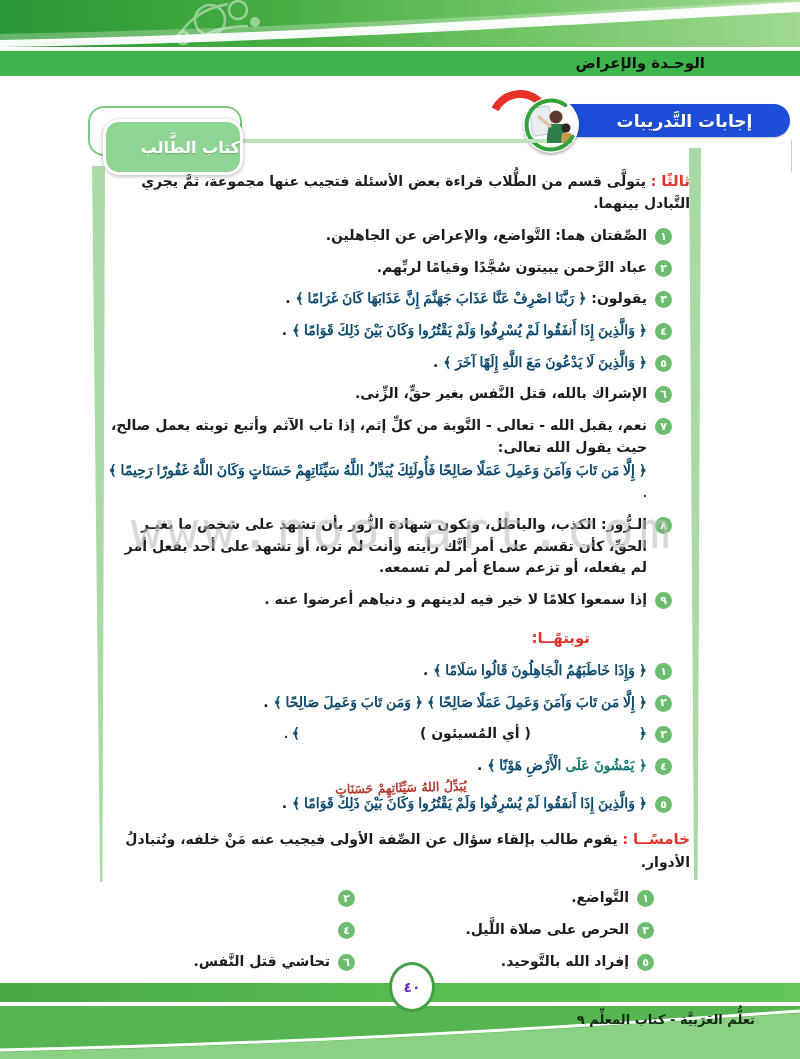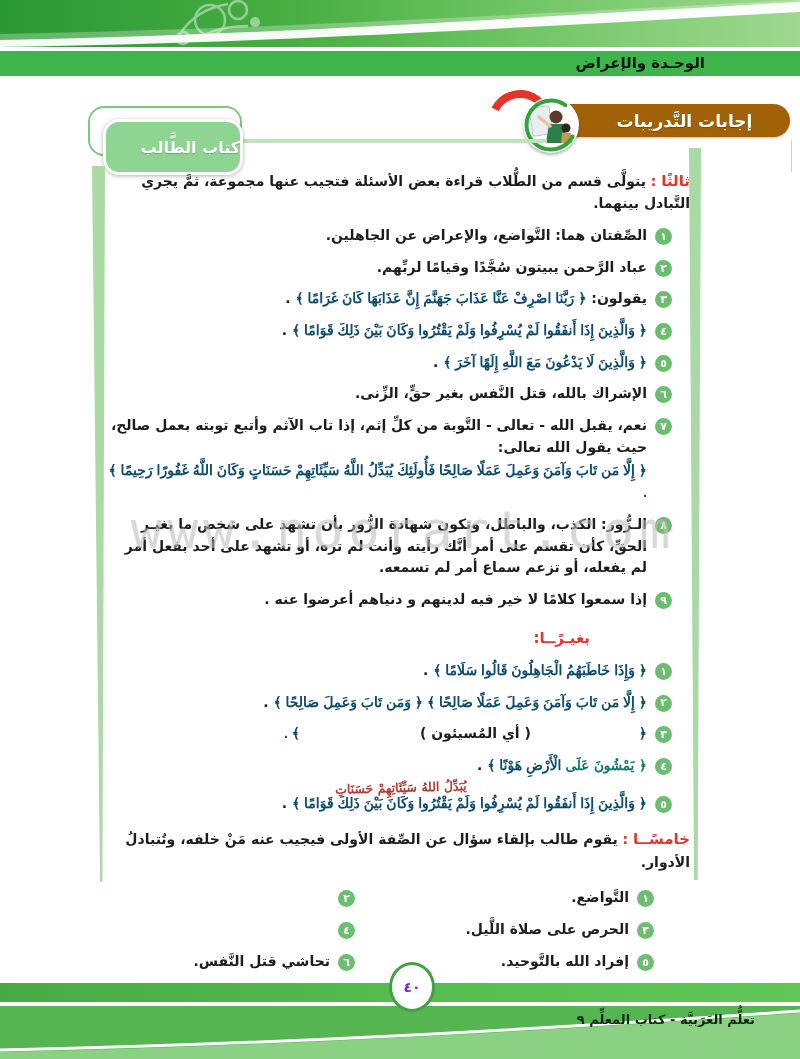--- a/index.html
+++ b/index.html
@@ -15,21 +15,21 @@
     position:absolute;top:51px;left:0;width:800px;height:25px;
     background:#3db54a;
   }
   .unit-strip .unit-title{
     position:absolute;top:0;right:95px;height:25px;line-height:25px;
     color:#111;font-size:15px;font-weight:bold;letter-spacing:.5px;
   }
   
   .badge-pill{
     position:absolute;top:104px;right:10px;width:245px;height:33px;
-    background:#a16207;border-radius:17px;
+    background:#1d4ed8;border-radius:17px;
     box-shadow:0 1px 2px rgba(0,0,0,.25);
     display:flex;align-items:center;justify-content:center;
   }
   .badge-pill .badge-text{
     color:#fff;font-weight:bold;font-size:17px;padding-right:14px;padding-left:48px;
     text-shadow:0 1px 1px rgba(0,0,0,.25);white-space:nowrap;
   }
   .badge-hook{
     position:absolute;top:90px;right:248px;width:48px;height:48px;
     border:8px solid transparent;border-top-color:#e5332a;border-right-color:#e5332a;
@@ -209,21 +209,21 @@
   </div>
   <div class="item">
     <span class="num">٨</span>
     <span class="itxt">الـزُّور: الكذب، والباطل، وتكون شهادة الزُّور بأن تشهد على شخص ما بغيـر الحقِّ، كأن تقسم على أمر أنَّك رأيته وأنت لم تره، أو تشهد على أحد بفعل أمر لم يفعله، أو تزعم سماع أمر لم تسمعه.</span>
   </div>
   <div class="item">
     <span class="num">٩</span>
     <span class="itxt">إذا سمعوا كلامًا لا خير فيه لدينهم و دنياهم أعرضوا عنه .</span>
   </div>
 
-  <p class="sec-head-solo red">بغيـرًــا:</p>
+  <p class="sec-head-solo red">توبتهًــا:</p>
 
   <div class="item">
     <span class="num">١</span>
     <span class="itxt"><span class="verse">﴿ وَإِذَا خَاطَبَهُمُ الْجَاهِلُونَ قَالُوا سَلَامًا ﴾</span><span> .</span></span>
   </div>
   <div class="item">
     <span class="num">٢</span>
     <span class="itxt"><span class="verse">﴿ إِلَّا مَن تَابَ وَآمَنَ وَعَمِلَ عَمَلًا صَالِحًا ﴾  ﴿ وَمَن تَابَ وَعَمِلَ صَالِحًا ﴾</span><span> .</span></span>
   </div>
   <div class="item">

